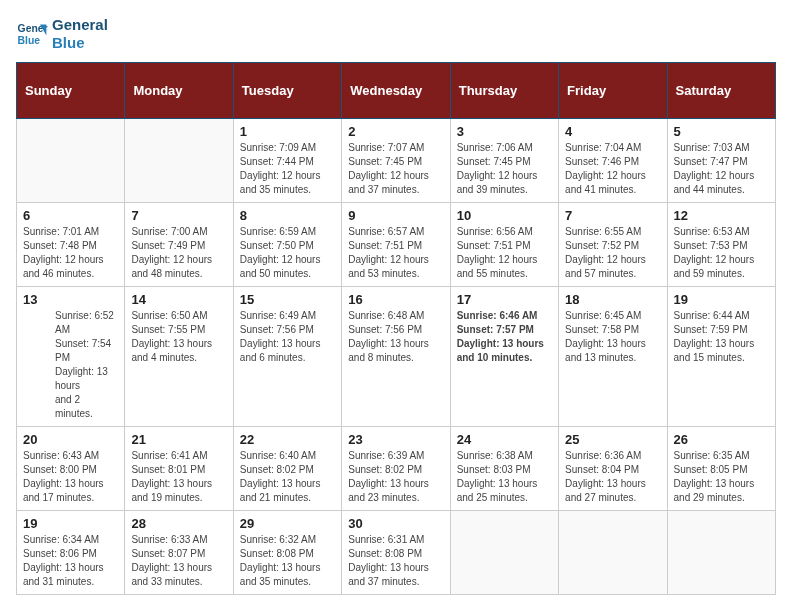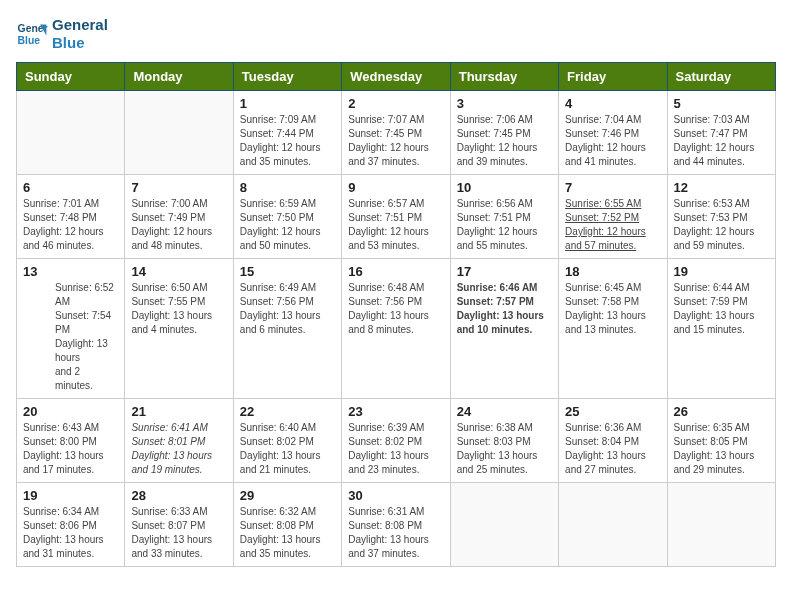--- a/index.html
+++ b/index.html
@@ -38,25 +38,25 @@
     .location {
       font-size: 16px;
       color: #555;
     }
     .calendar {
       width: 100%;
       border-collapse: collapse;
       border: 1px solid #ccc;
     }
     .calendar th {
-      background: #4d7c0f;
+      background: #7f1d1d;
       color: #fff;
       font-size: 13px;
       font-weight: bold;
-      padding: 6px 8px;
+      padding: 20px 8px;
       border: 1px solid #1a5276;
       text-align: left;
     }
     .calendar td {
       border: 1px solid #ccc;
       vertical-align: top;
       padding: 5px 6px;
       width: calc(100% / 7);
       min-height: 80px;
       font-size: 10.5px;
@@ -182,21 +182,21 @@
         </td>
         <td>
           <div class="day-num">10</div>
           <div class="day-detail" style="white-space: pre-line;">Sunrise: 6:56 AM
 Sunset: 7:51 PM
 Daylight: 12 hours
 and 55 minutes.</div>
         </td>
         <td>
           <div class="day-num">7</div>
-          <div class="day-detail" style="white-space: pre-line; text-decoration: underline;">Sunrise: 6:55 AM
+          <div class="day-detail" style="white-space: pre-line;">Sunrise: 6:55 AM
 Sunset: 7:52 PM
 Daylight: 12 hours
 and 57 minutes.</div>
         </td>
         <td>
           <div class="day-num">12</div>
           <div class="day-detail" style="white-space: pre-line;">Sunrise: 6:53 AM
 Sunset: 7:53 PM
 Daylight: 12 hours
 and 59 minutes.</div>
@@ -256,21 +256,21 @@
       <tr>
         <td>
           <div class="day-num">20</div>
           <div class="day-detail" style="white-space: pre-line;">Sunrise: 6:43 AM
 Sunset: 8:00 PM
 Daylight: 13 hours
 and 17 minutes.</div>
         </td>
         <td>
           <div class="day-num">21</div>
-          <div class="day-detail" style="white-space: pre-line; font-style: italic;">Sunrise: 6:41 AM
+          <div class="day-detail" style="white-space: pre-line;">Sunrise: 6:41 AM
 Sunset: 8:01 PM
 Daylight: 13 hours
 and 19 minutes.</div>
         </td>
         <td>
           <div class="day-num">22</div>
           <div class="day-detail" style="white-space: pre-line;">Sunrise: 6:40 AM
 Sunset: 8:02 PM
 Daylight: 13 hours
 and 21 minutes.</div>

